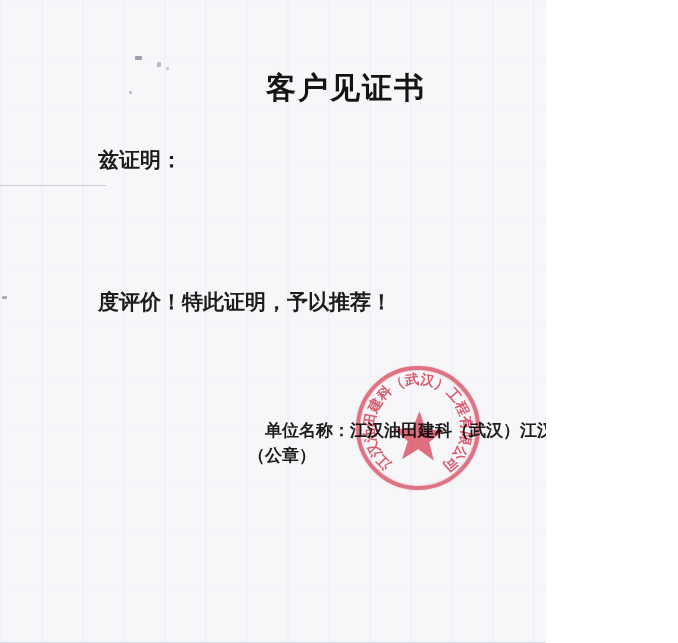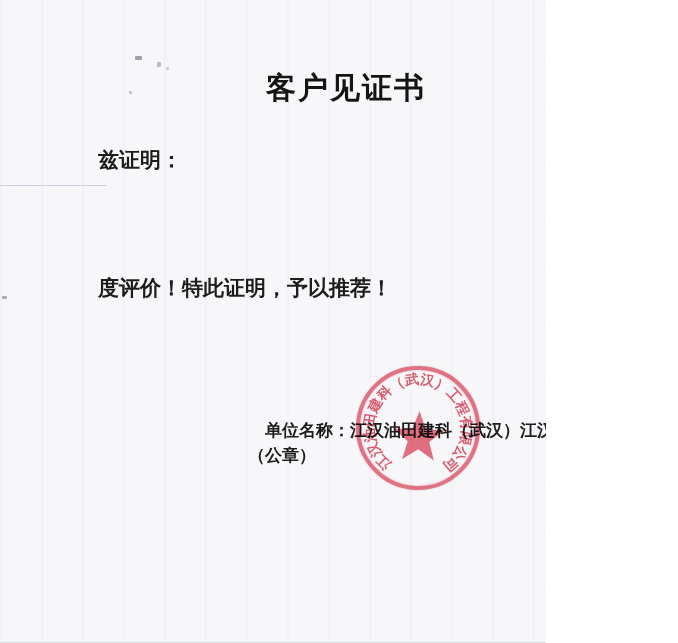--- a/index.html
+++ b/index.html
@@ -41,21 +41,21 @@
     font-size: 21px;
     font-weight: bold;
     line-height: 24px;
     color: #1c1c1c;
   }
   .justified { text-align: justify; text-align-last: justify; }
   .salutation   { top: 148px; }
   .body-line-2  { top: 185px; padding-left: 25px; }
   .body-line-3  { top: 220px; }
   .body-line-4  { top: 255px; }
-  .body-line-5  { top: 276px; }
+  .body-line-5  { top: 290px; }
   .uline {
     text-decoration: underline;
     text-decoration-thickness: 2px;
     text-underline-offset: 4px;
   }
 
   .sig-line {
     position: absolute;
     left: 248px;
     font-size: 17px;

